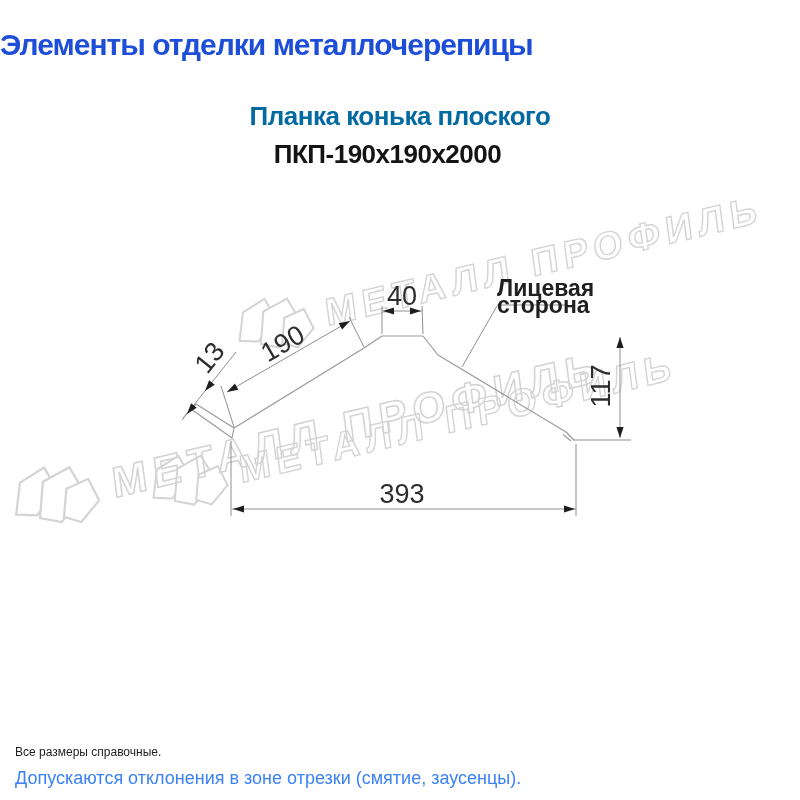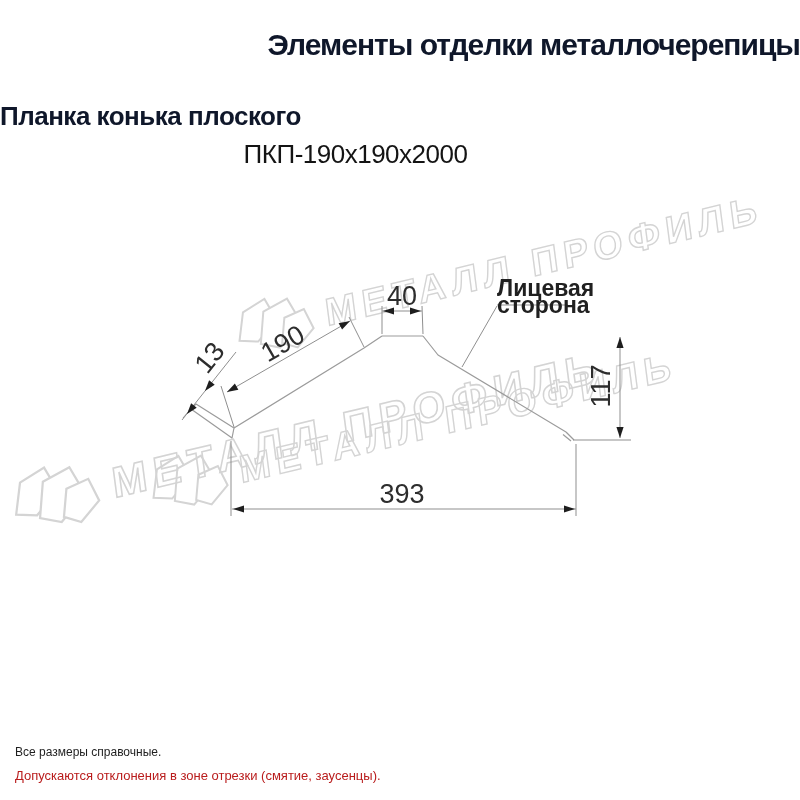--- a/index.html
+++ b/index.html
@@ -3,30 +3,30 @@
 <meta charset="utf-8">
 <style>
   html,body{margin:0;padding:0;}
   body{
     width:800px;height:800px;position:relative;background:#ffffff;
     font-family:"Liberation Sans","DejaVu Sans",sans-serif;overflow:hidden;
   }
   .abs{position:absolute;}
   
   .page-title{
-    left:0;top:28px;width:800px;text-align:right;
-    font-size:30px;font-weight:bold;color:#0f172a;letter-spacing:-1px;
+    left:0;top:28px;width:800px;text-align:left;
+    font-size:30px;font-weight:bold;color:#1d4ed8;letter-spacing:-1px;
   }
   .page-subtitle{
-    left:0;top:101px;width:800px;
-    font-size:26px;font-weight:bold;color:#0f172a;letter-spacing:-0.5px;
+    left:0;top:101px;width:800px;text-align:center;
+    font-size:26px;font-weight:bold;color:#0369a1;letter-spacing:-0.5px;
   }
   .product-code{
     left:0;top:139px;width:711px;text-align:center;
-    font-size:26px;font-weight:normal;color:#141414;letter-spacing:-0.5px;
+    font-size:26px;font-weight:bold;color:#141414;letter-spacing:-0.5px;padding-left:32px;
   }
   
   .wm{
     display:flex;align-items:center;gap:12px;height:80px;
     transform-origin:0 50%;transform:rotate(-13.5deg);
     pointer-events:none;z-index:1;white-space:nowrap;
   }
   .wm-text{
     font-size:38px;font-weight:bold;letter-spacing:6px;
     color:transparent;-webkit-text-stroke:1.4px #d4d4d4;
@@ -43,21 +43,21 @@
   }
   .rot30{transform:translate(-50%,-50%) rotate(-30deg);}
   .rot51{transform:translate(-50%,-50%) rotate(-51deg);}
   .rot90{transform:translate(-50%,-50%) rotate(-90deg);}
   .face-label{
     z-index:3;left:497px;top:280px;width:96px;
     font-size:23px;line-height:17px;color:#202020;font-weight:bold;
   }
   
   .footer-line1{left:15px;top:745px;font-size:12px;color:#1f1f1f;}
-  .footer-line2{left:15px;top:768px;font-size:13px;color:#b91c1c;}
+  .footer-line2{left:15px;top:768px;font-size:18px;color:#3b82f6;}
 </style>
 </head>
 <body>
 
 <div class="abs page-title">Элементы отделки металлочерепицы</div>
 <div class="abs page-subtitle">Планка конька плоского</div>
 <div class="abs product-code">ПКП-190х190х2000</div>
 
 <div class="abs wm wm1">
   <svg width="82" height="66" viewBox="0 0 82 66">

